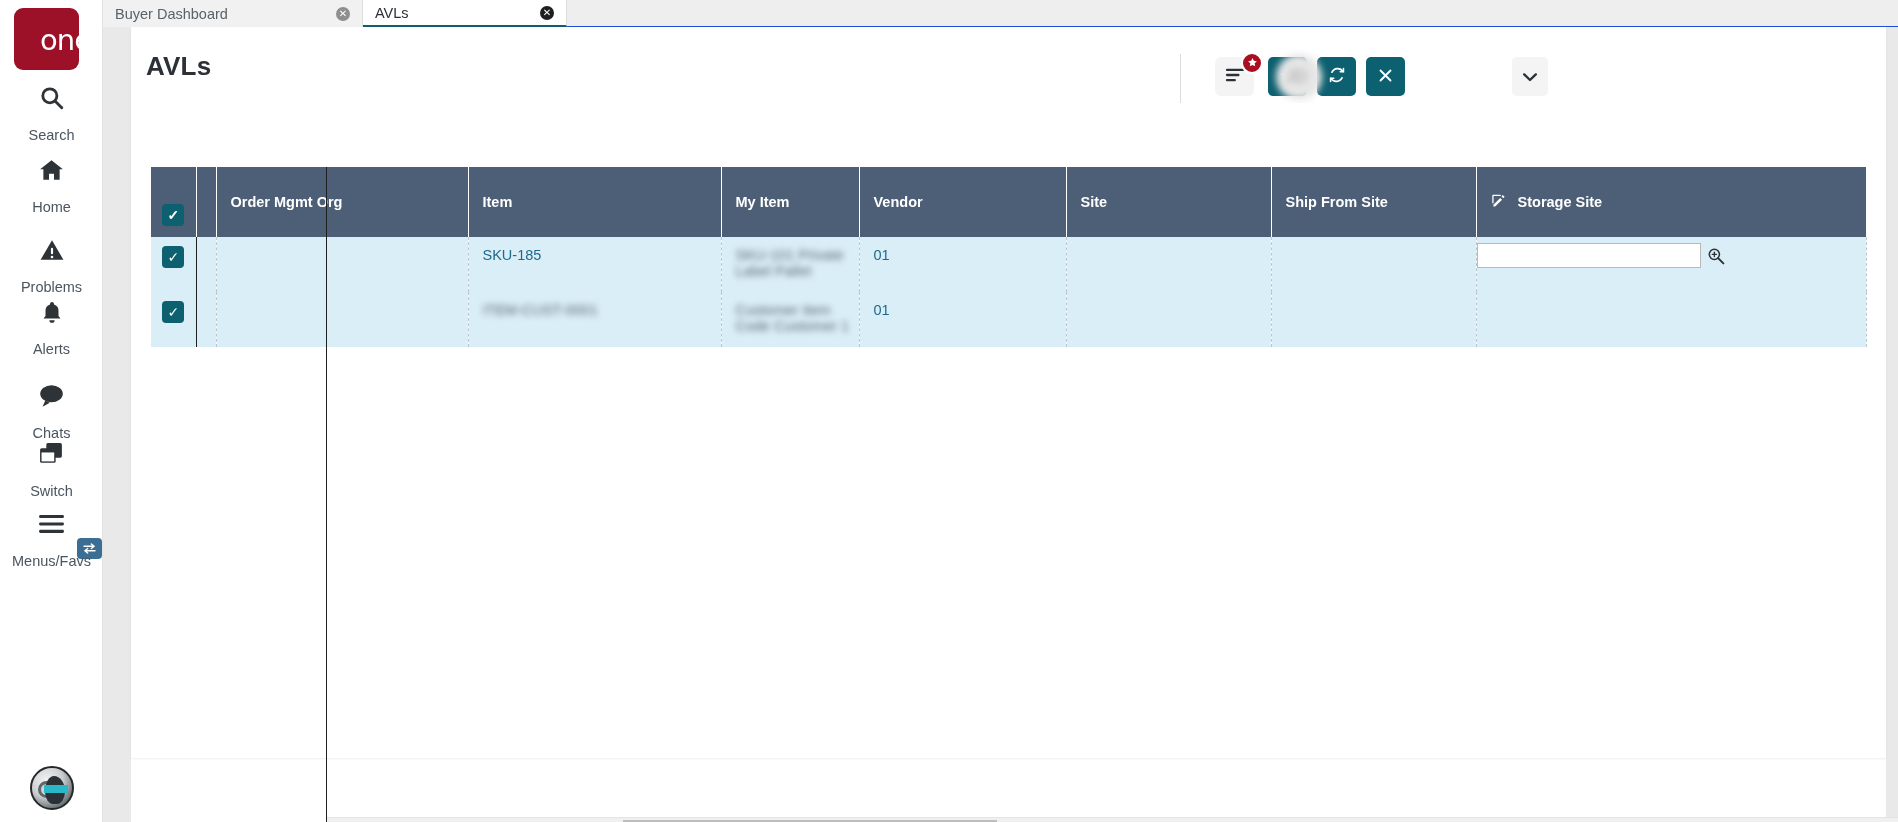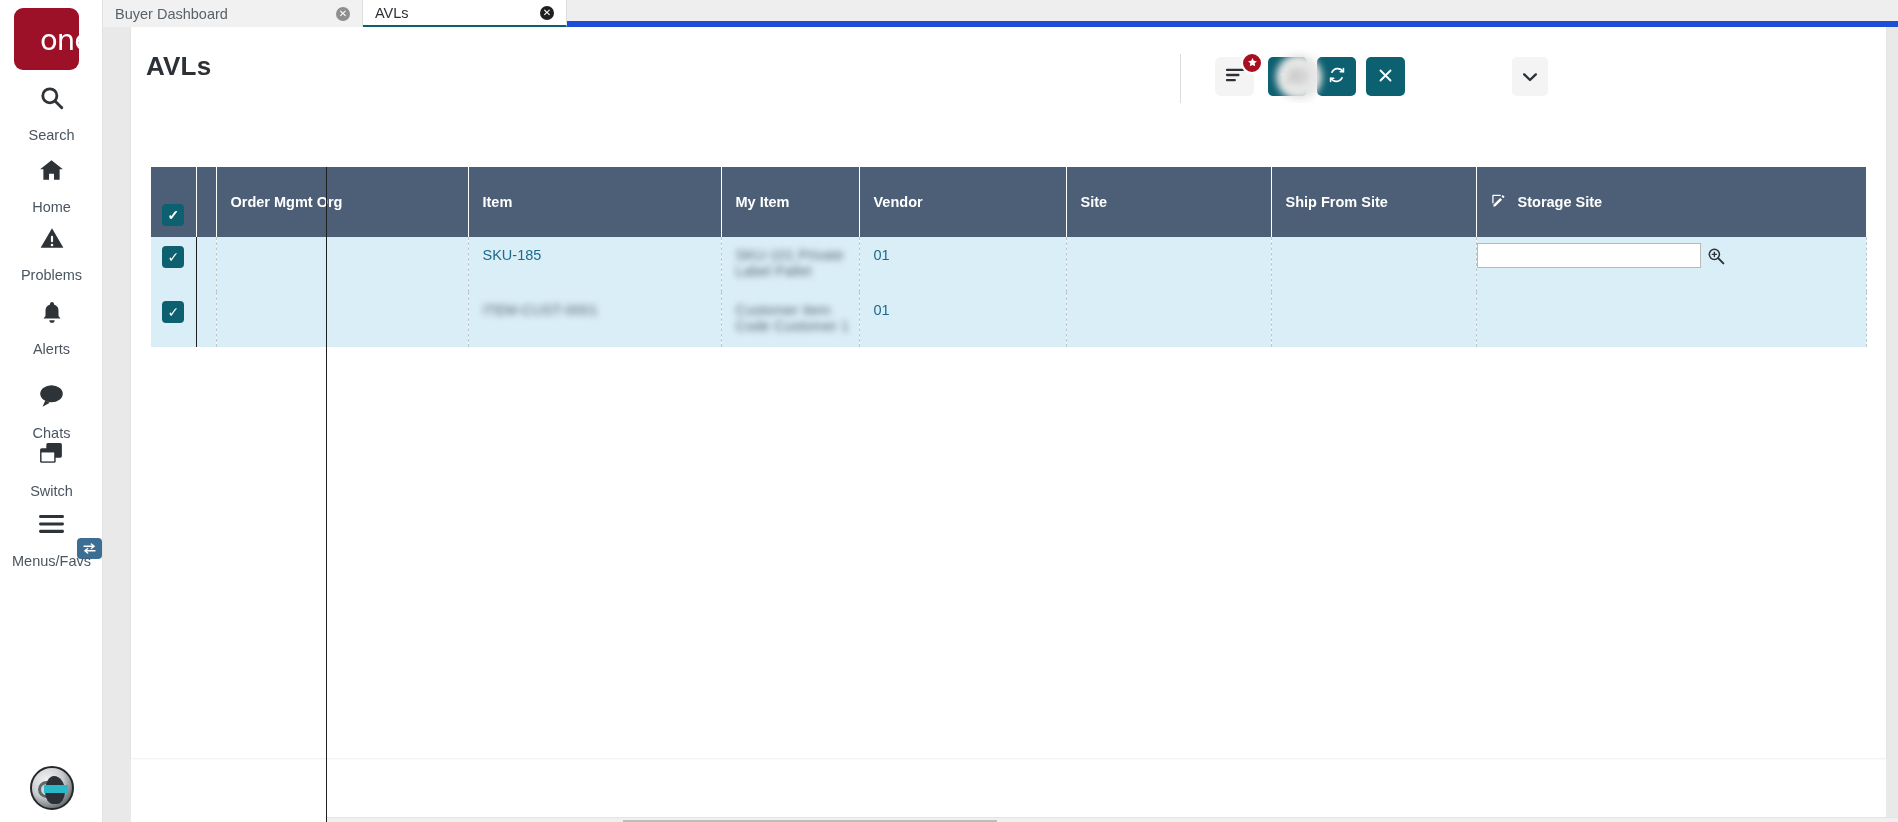--- a/index.html
+++ b/index.html
@@ -94,21 +94,21 @@
     border: 3px solid #5e676d;
     border-radius: 50%;
     background: #cfd4d7;
   }
 
   
   #tabbar {
     position: absolute; left: 103px; top: 0;
     width: 1795px; height: 27px;
     background: #eeeeee;
-    border-bottom: 6px solid #1d4ed8;
+    border-bottom: 1px solid #1d4ed8;
   }
   .tab {
     position: absolute; top: 0;
     height: 27px;
     background: #f5f5f5;
     border-right: 1px solid #dedede;
     display: flex; align-items: center;
     padding: 0 12px;
     cursor: pointer;
   }
@@ -402,21 +402,21 @@
 
     <div class="rail-item" style="top:152px">
       <span class="rail-icon">
         <svg width="27" height="26" viewBox="0 0 24 24" fill="#2e3338">
           <path d="M12 3 1.5 11.2h3V21h5.2v-5.6h4.6V21h5.2v-9.8h3z"></path>
         </svg>
       </span>
       <span class="rail-label">Home</span>
     </div>
 
-    <div class="rail-item" style="top:220px">
+    <div class="rail-item" style="top:232px">
       <span class="rail-icon">
         <svg width="26" height="26" viewBox="0 0 24 24" fill="#2e3338">
           <path d="M12 3 1.5 21h21z"></path>
           <rect x="11" y="10" width="2" height="6" fill="#ffffff" rx="1"></rect>
           <circle cx="12" cy="18.4" r="1.2" fill="#ffffff"></circle>
         </svg>
       </span>
       <span class="rail-label">Problems</span>
     </div>
 

